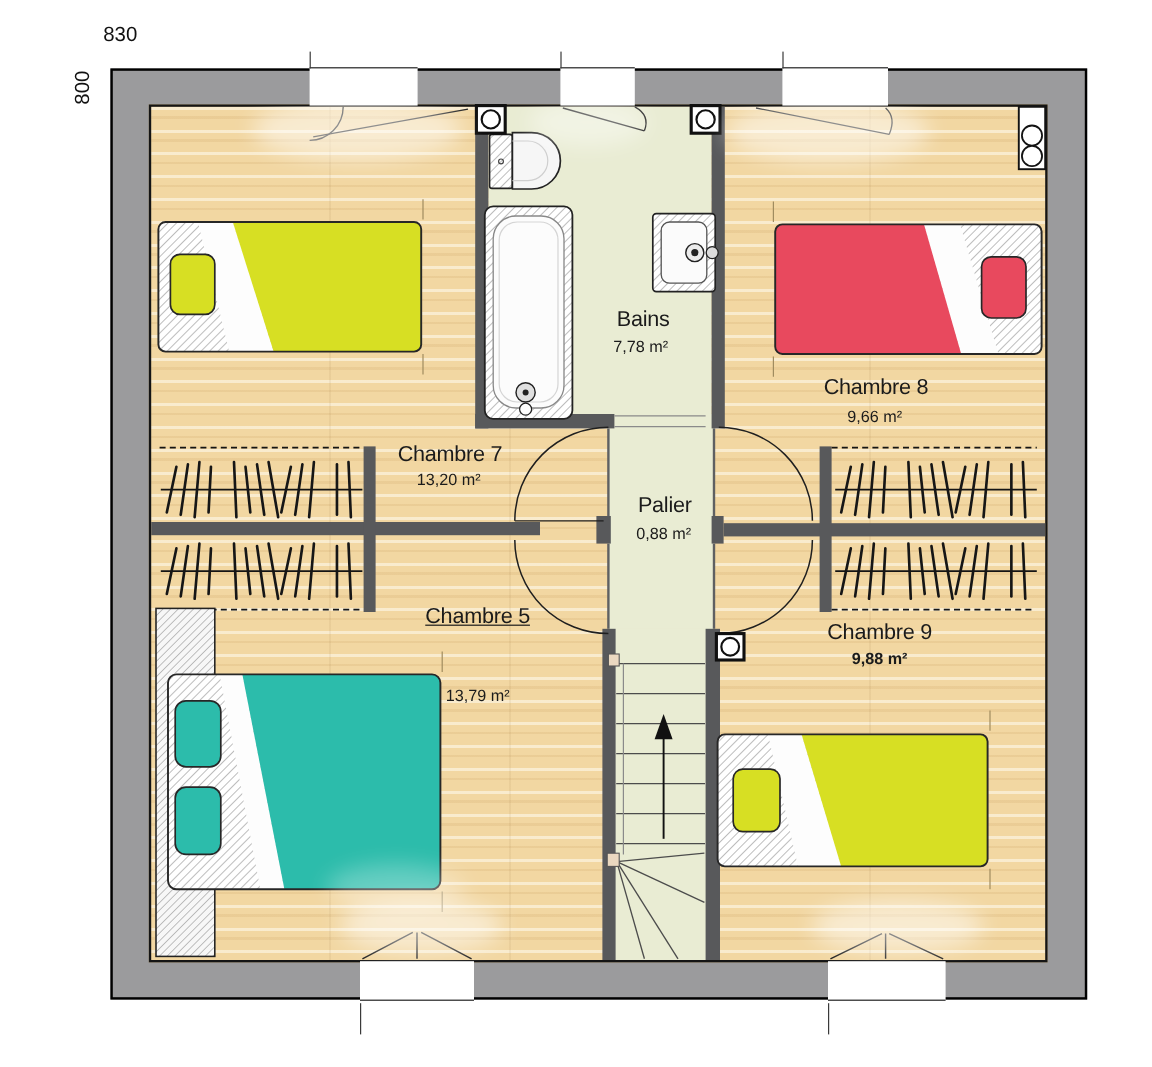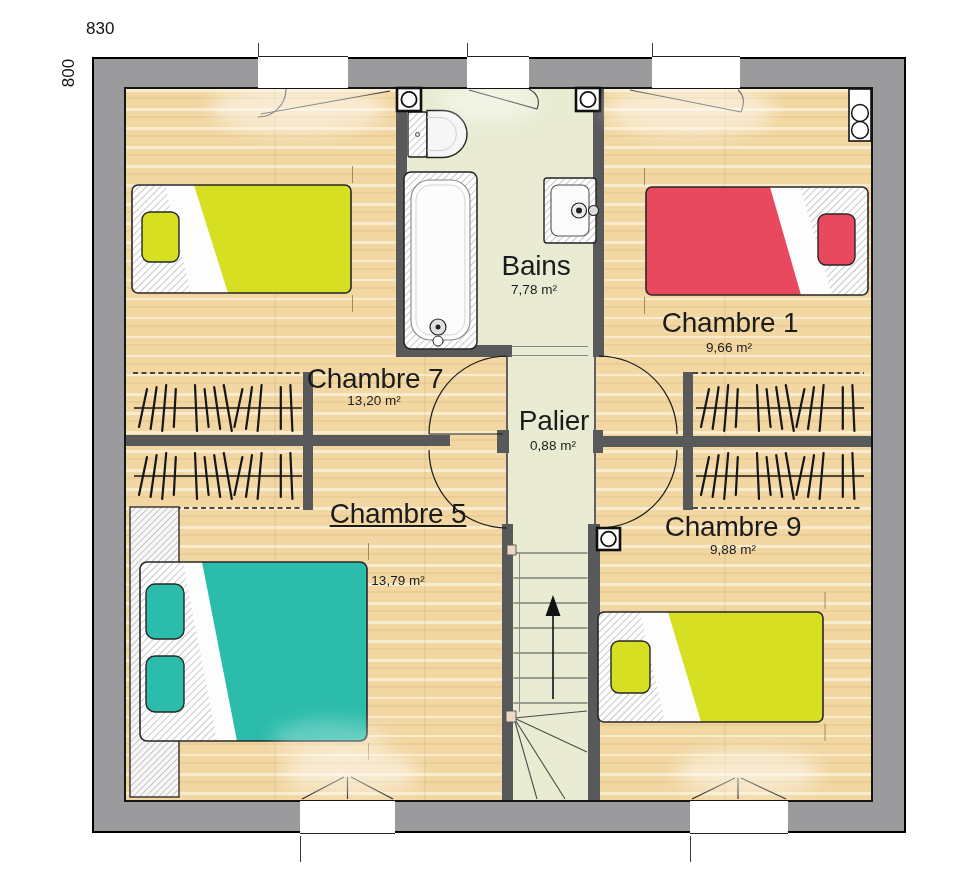--- a/index.html
+++ b/index.html
@@ -19,21 +19,21 @@
              rgba(183,134,66,.13) 8px 10px, rgba(244,216,166,0) 10px 19px),
           var(--wood);}
   .green{position:absolute;background:var(--corridor);}
   .pwall{position:absolute;background:var(--partition);}
   .tline{position:absolute;background:#5f6062;}
   .winH{position:absolute;background:#fff;}
   .win-top{border-top:1.6px solid #222;box-sizing:border-box;}
   .win-bot{border-bottom:1.6px solid #222;box-sizing:border-box;}
   .tick{position:absolute;width:1.3px;background:#3a3a3a;}
   svg{position:absolute;left:0;top:0;}
-  .room-name{position:absolute;transform:translate(-50%,-50%);font-size:28px;
+  .room-name{position:absolute;transform:translate(-50%,-50%);font-size:18px;
         letter-spacing:-.2px;white-space:nowrap;}
   .room-area{position:absolute;transform:translate(-50%,-50%);font-size:13.5px;white-space:nowrap;}
   .dim{position:absolute;font-size:17px;color:#111;}
   .dim-h{transform:translate(-50%,-50%) rotate(-90deg);}
   .f-yellow{fill:var(--bed-yellow);} .f-red{fill:var(--bed-red);} .f-teal{fill:var(--bed-teal);}
   .bed-outline{fill:none;stroke:#272727;stroke-width:1.6;}
   .pillow{stroke:#272727;stroke-width:1.4;}
   .thin{stroke:#4c4c4c;stroke-width:1.1;fill:none;}
   .dark{stroke:var(--line);fill:none;}
 </style>
@@ -320,25 +320,25 @@
       <ellipse cx="490" cy="102" rx="50" ry="20" opacity="0.4"></ellipse>
       <ellipse cx="351" cy="772" rx="68" ry="22" opacity="0.5"></ellipse>
       <ellipse cx="748" cy="772" rx="72" ry="22" opacity="0.5"></ellipse>
       <ellipse cx="330" cy="740" rx="58" ry="20" opacity="0.28"></ellipse>
     </g>
   </svg>
 
   <div class="room-name" style="left:375px;top:379px;">Chambre 7</div>
   <div class="room-area" style="left:374px;top:400px;">13,20 m²</div>
 
-  <div class="room-name" style="left:730px;top:323px;">Chambre 1</div>
+  <div class="room-name" style="left:730px;top:323px;">Chambre 8</div>
   <div class="room-area" style="left:729px;top:347px;">9,66 m²</div>
 
   <div class="room-name" style="left:733px;top:527px;">Chambre 9</div>
-  <div class="room-area" style="left:733px;top:549px;">9,88 m²</div>
+  <div class="room-area" style="left:733px;top:549px;font-weight:bold;">9,88 m²</div>
 
   <div class="room-name" style="left:398px;top:514px;text-decoration:underline;">Chambre 5</div>
   <div class="room-area" style="left:398px;top:536px;margin-top:44px;">13,79 m²</div>
 
   <div class="room-name" style="left:536px;top:266px;">Bains</div>
   <div class="room-area" style="left:534px;top:289px;">7,78 m²</div>
 
   <div class="room-name" style="left:554px;top:421px;">Palier</div>
   <div class="room-area" style="left:553px;top:445px;">0,88 m²</div>
 </div>

